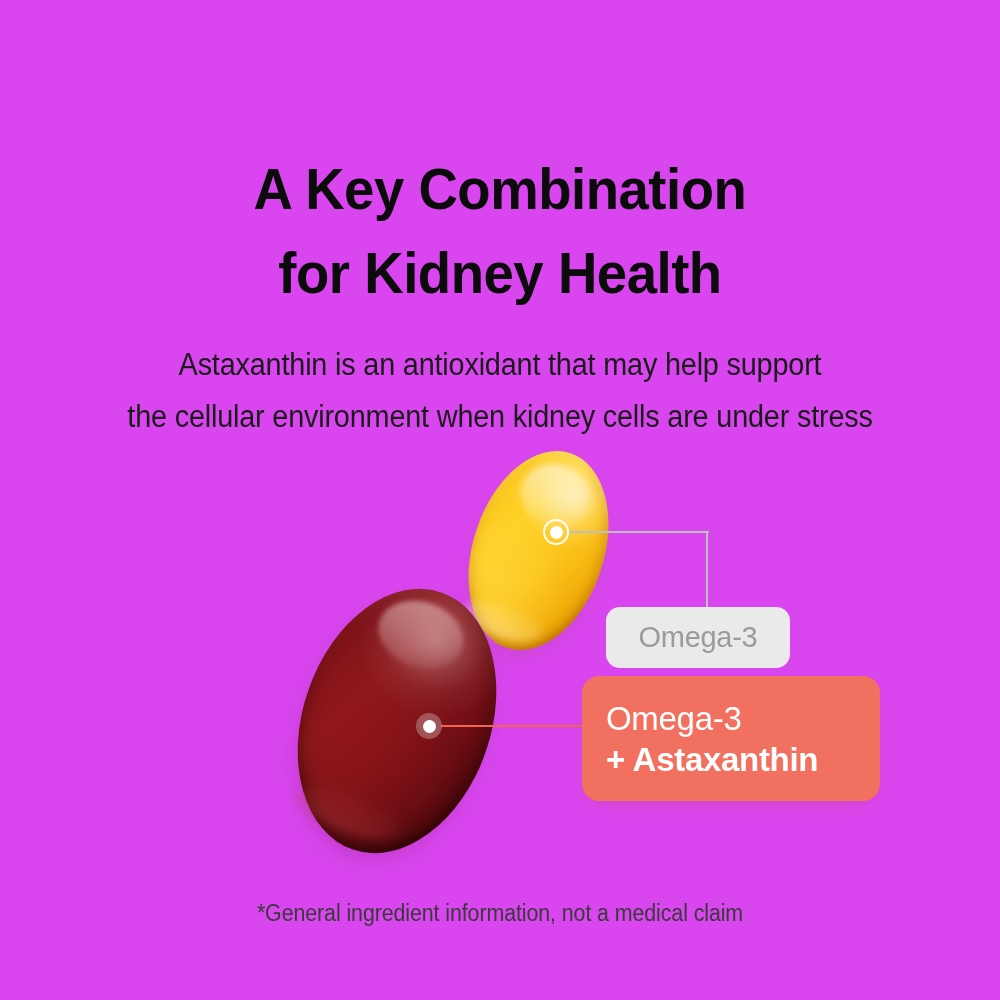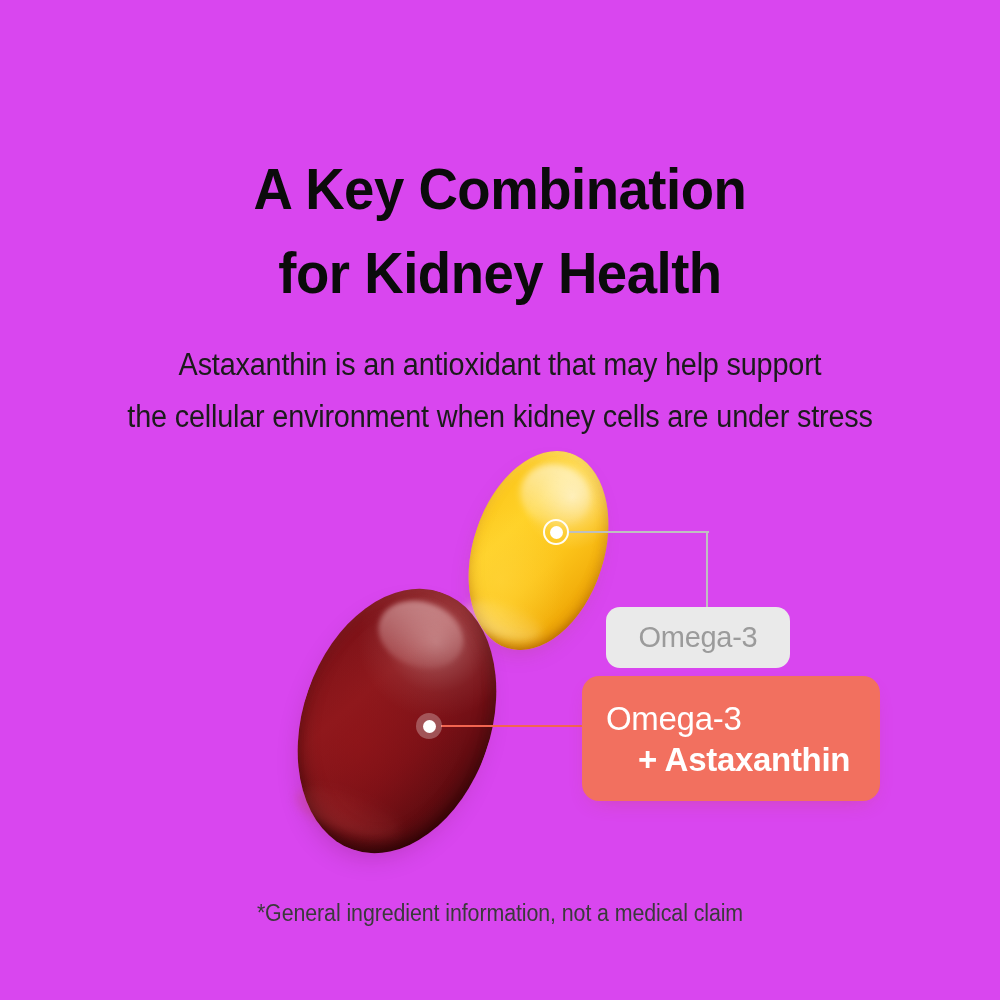--- a/index.html
+++ b/index.html
@@ -234,21 +234,20 @@
     font-weight: 400;
     letter-spacing: -0.3px;
     line-height: 41px;
   }
   .chip-red .chip-line-2 {
     color: #ffffff;
     font-size: 33px;
     font-weight: 700;
     letter-spacing: -0.3px;
     line-height: 41px;
-    margin-left: 32px;
   }
 
   
   .footnote {
     position: absolute;
     left: 0;
     top: 900px;
     width: 1000px;
     text-align: center;
     color: #3a3a3a;

